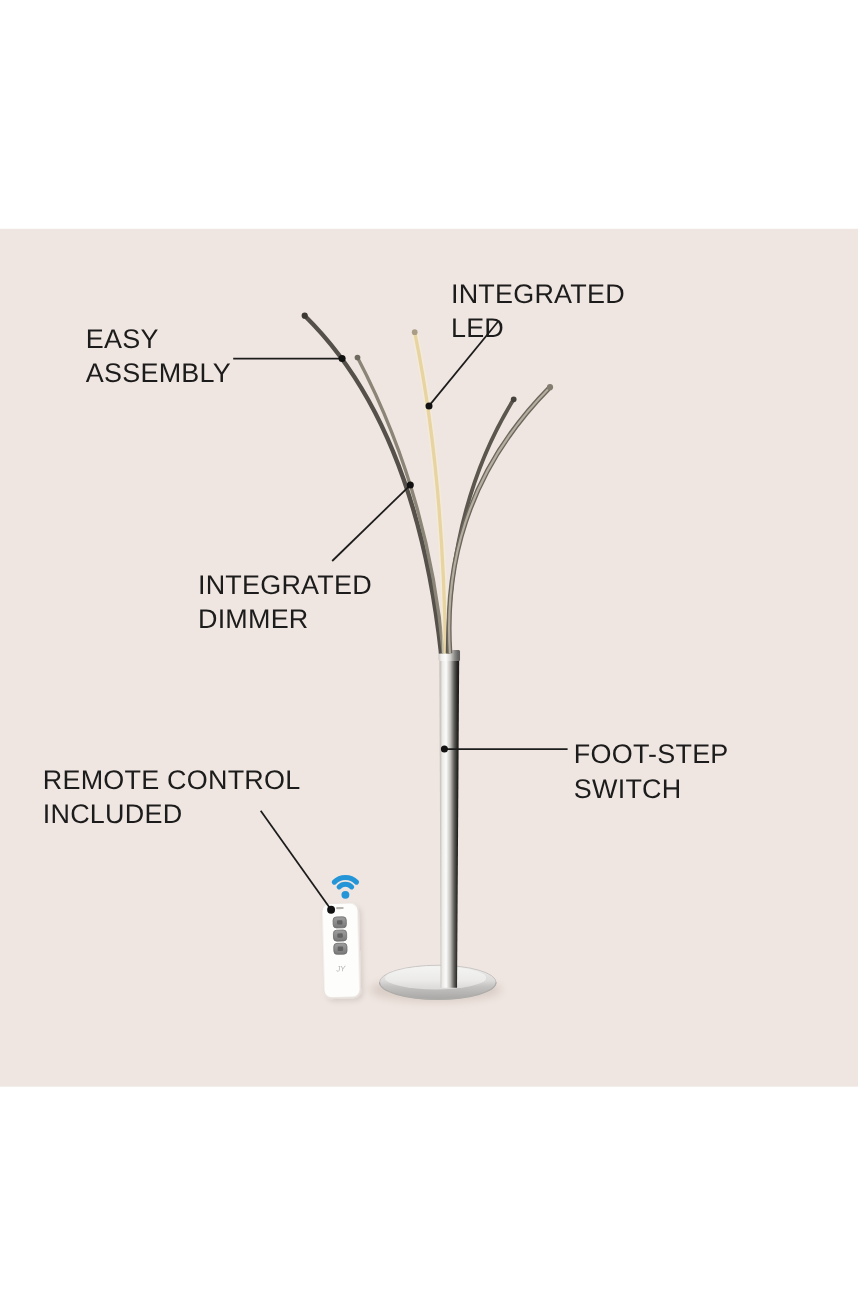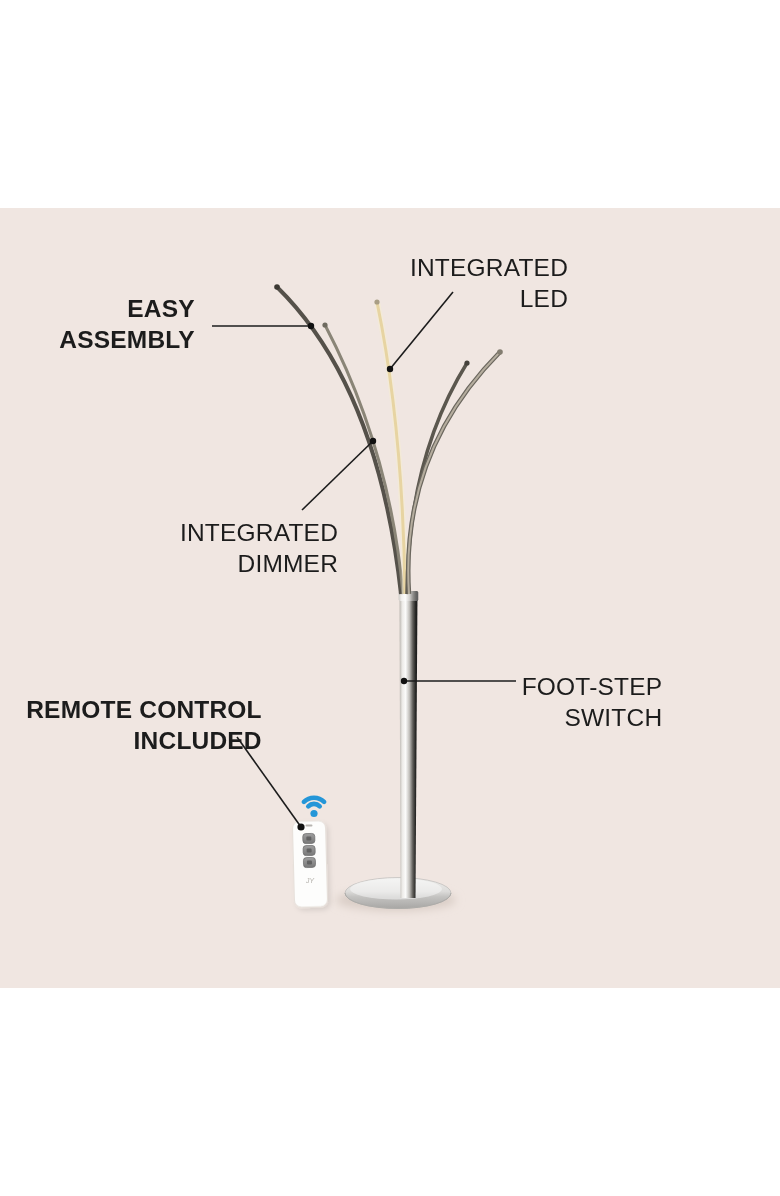--- a/index.html
+++ b/index.html
@@ -20,32 +20,32 @@
   .photo {
     position: absolute;
     left: 0; top: 208px;
     width: 780px; height: 780px;
     background: var(--photo-bg, #f0e6e1);
   }
   .photo svg { position: absolute; left: 0; top: 0; }
   .callout-label {
     position: absolute;
     transform: translateX(-50%);
-    text-align: right;
+    text-align: left;
     font-size: 24.5px;
     line-height: 30.5px;
     letter-spacing: 0.2px;
     color: var(--label-color, #1c1c1c);
     white-space: pre-line;
   }
-  #lbl-easy   { left: 127px; top: 86px; font-weight: bold;  }
+  #lbl-easy   { left: 144px; top: 86px;  }
   #lbl-led    { left: 489px; top: 45px;  }
   #lbl-dimmer { left: 259px; top: 310px; }
   #lbl-foot   { left: 592px; top: 464px; }
-  #lbl-remote { left: 144px; top: 487px; font-weight: bold; }
+  #lbl-remote { left: 156px; top: 487px; }
 </style>
 </head>
 <body>
 
 <div class="frame">
   <div class="band band-top"></div>
 
   <div class="photo">
 
     <svg width="780" height="780" viewBox="0 0 780 780">

